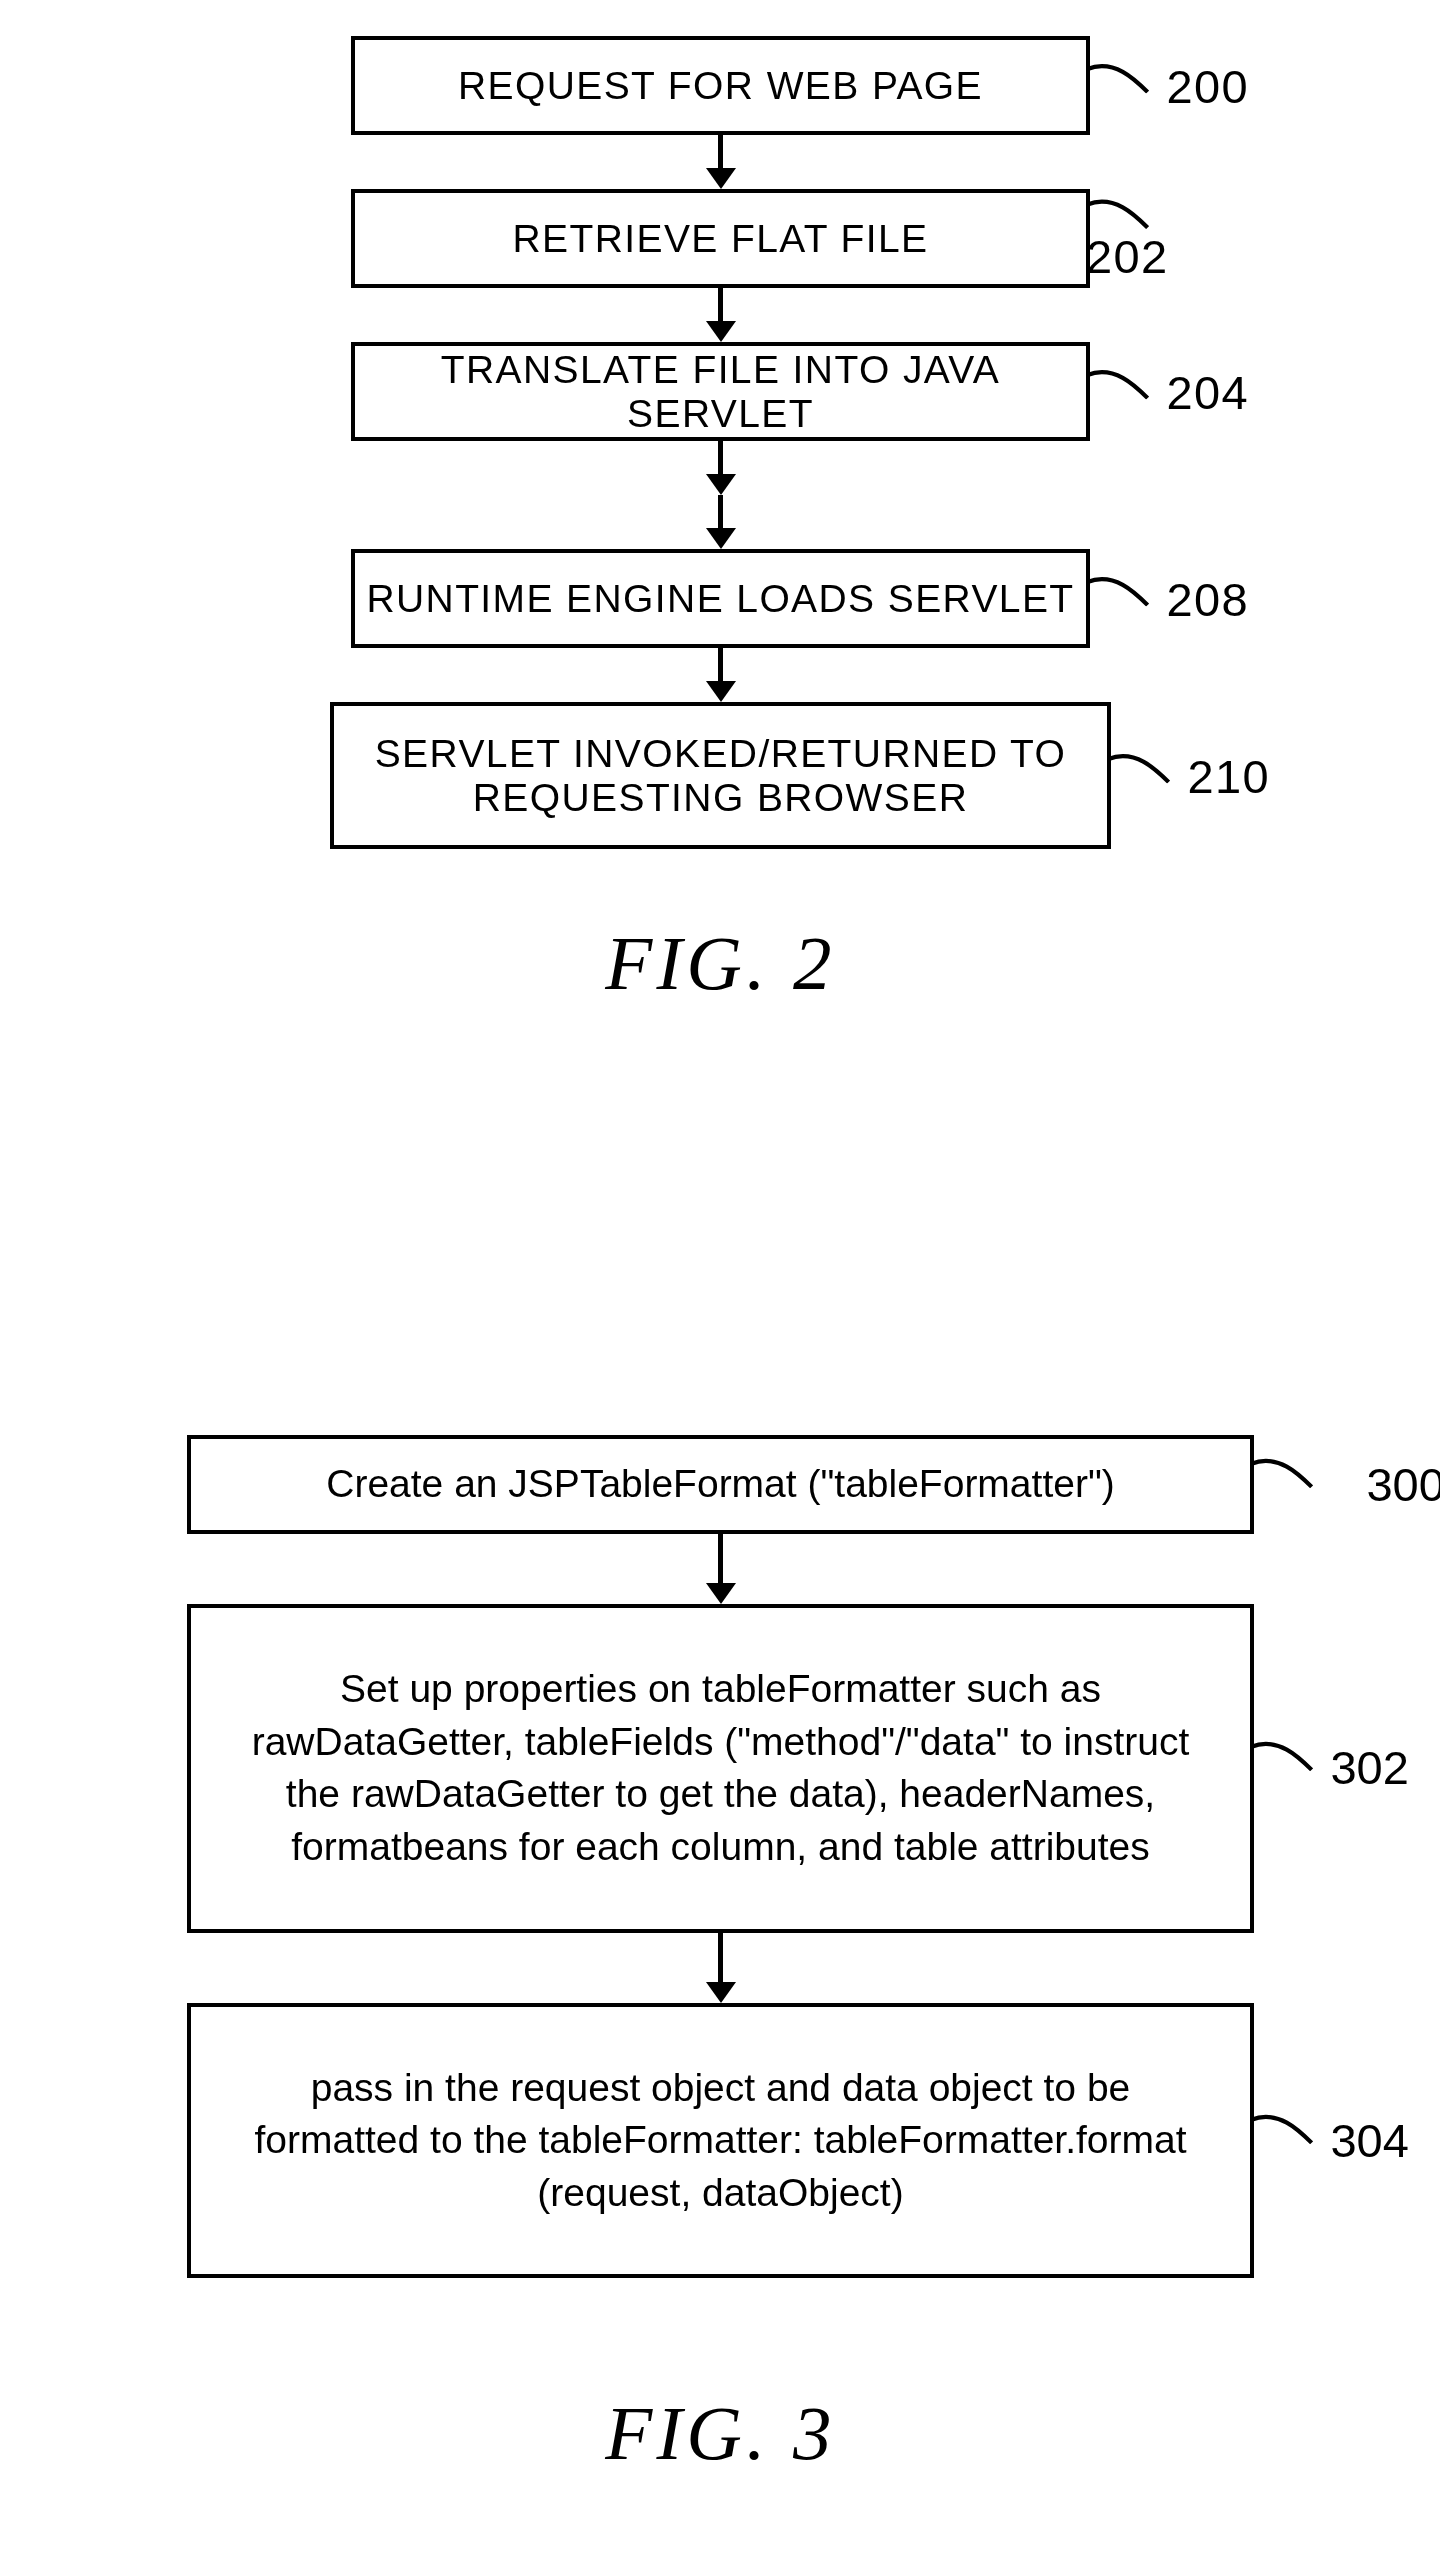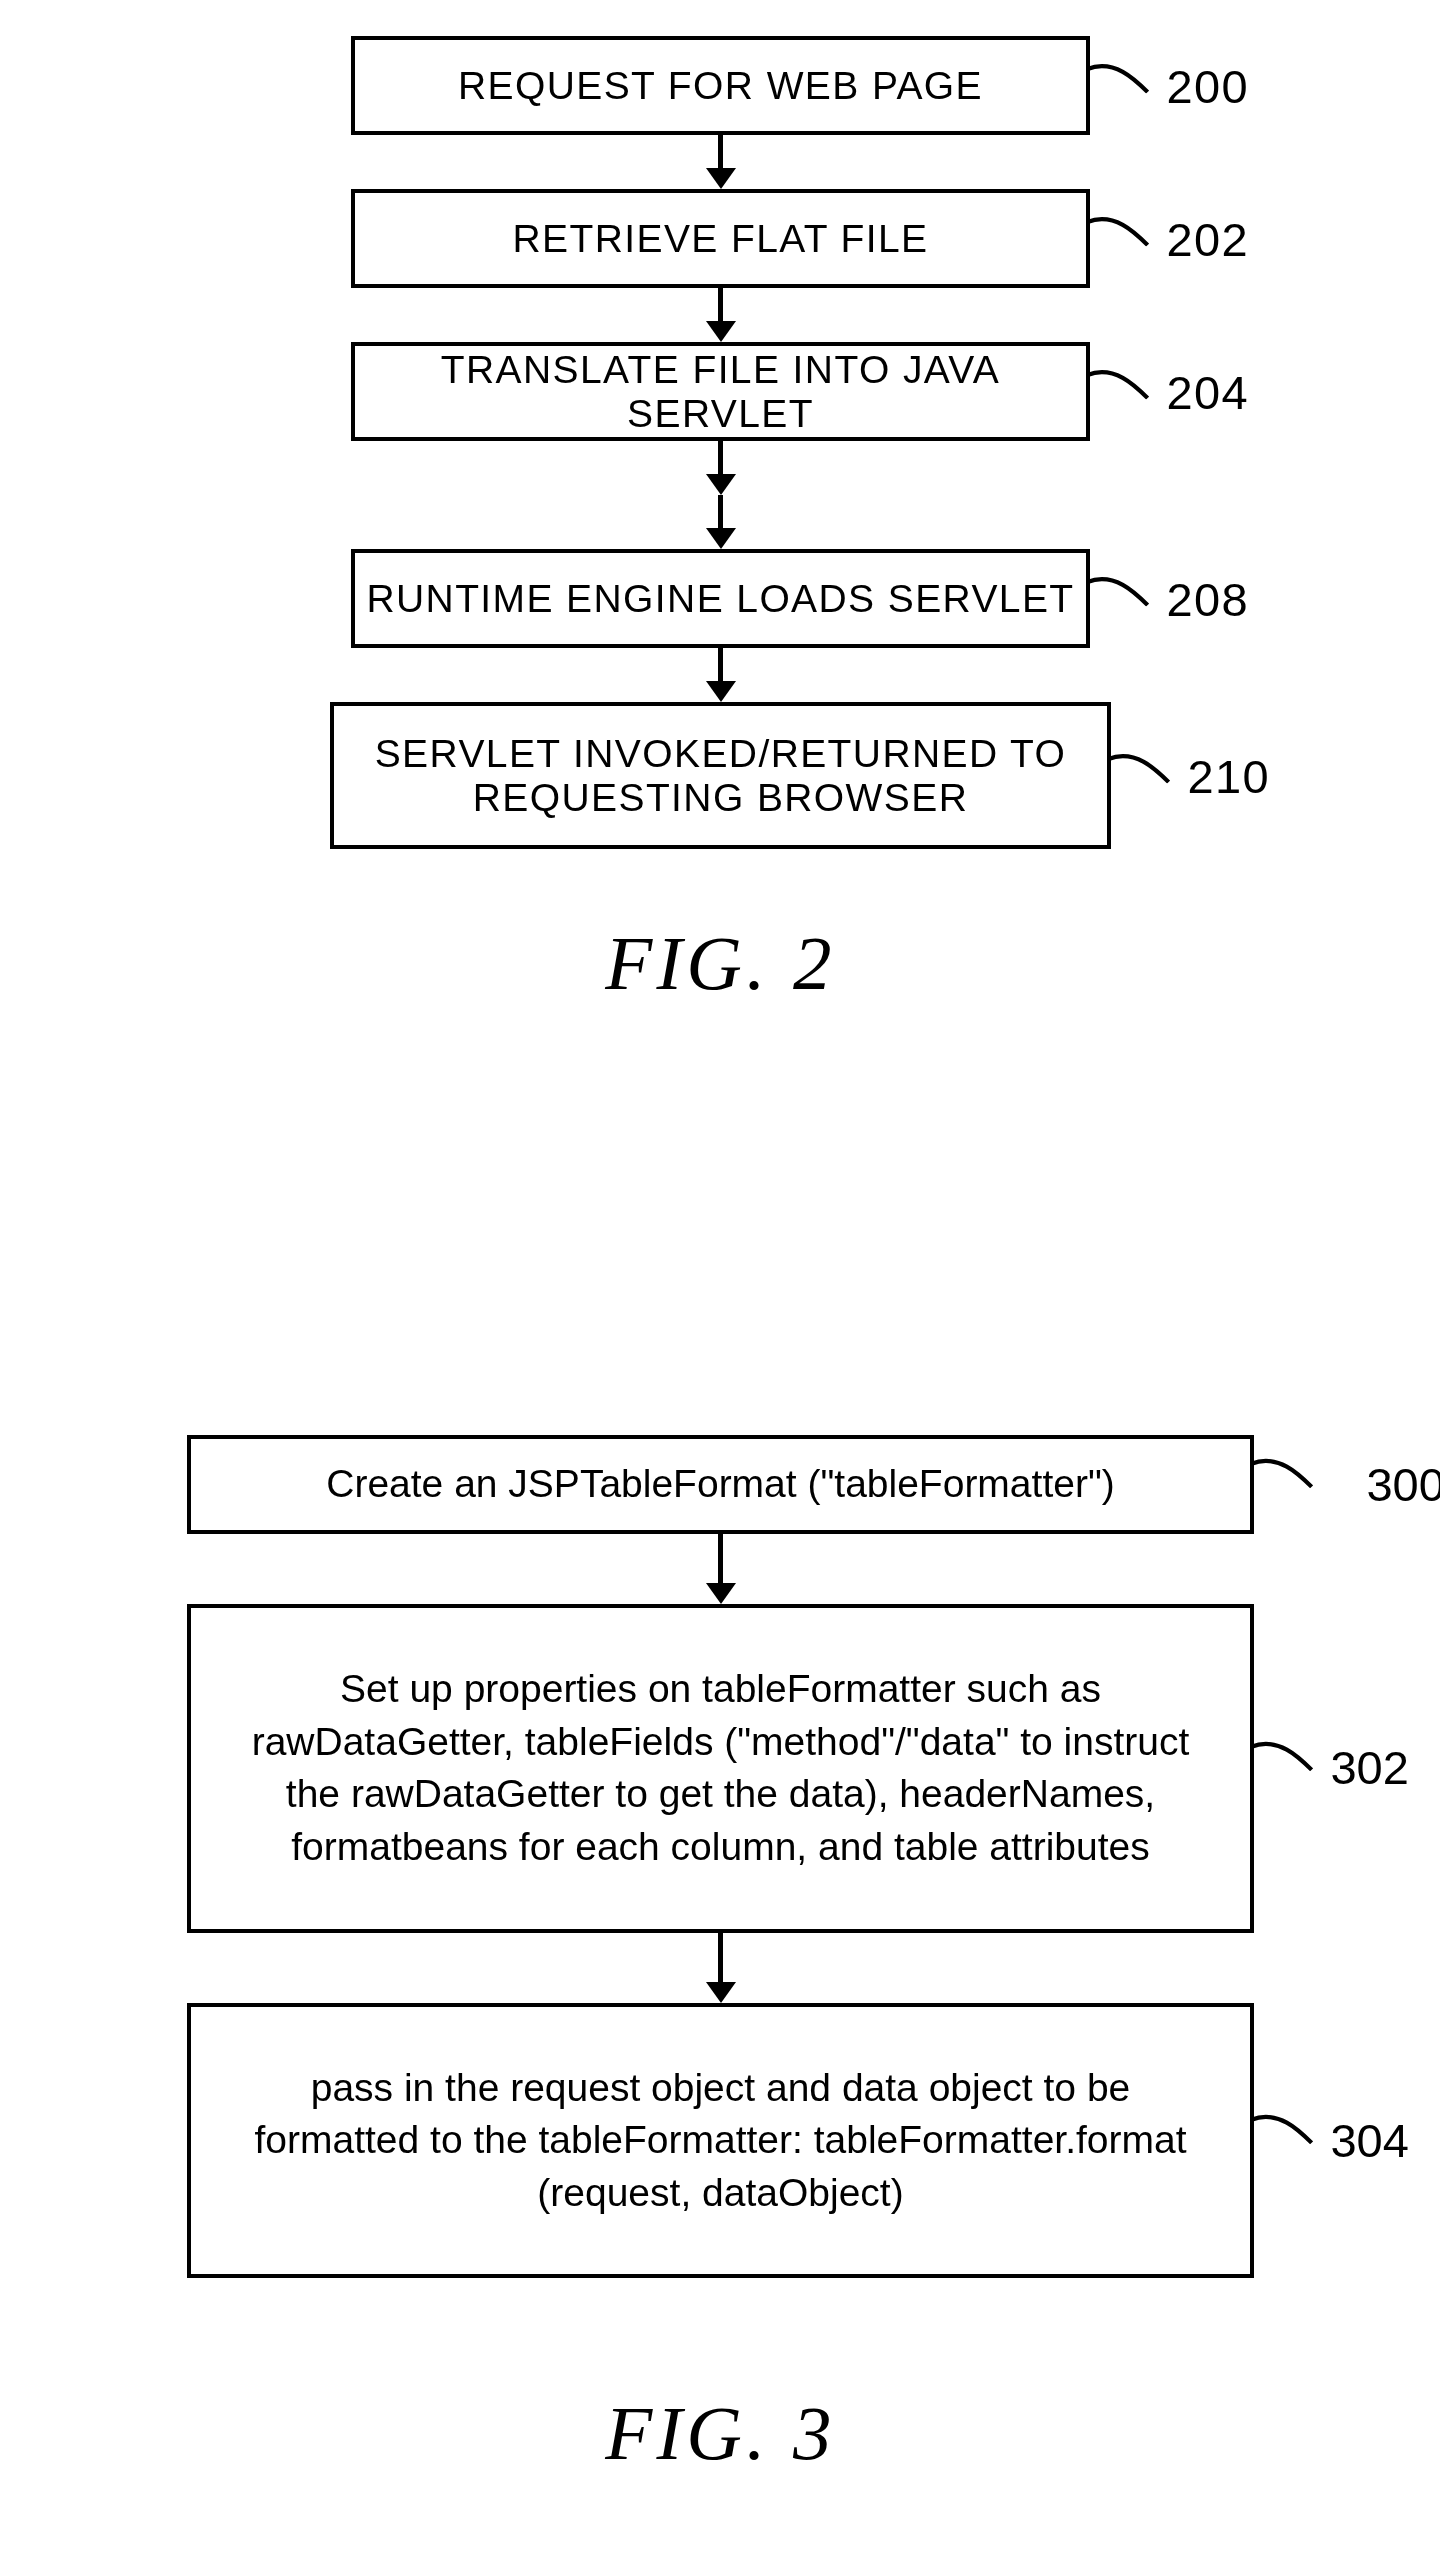--- a/index.html
+++ b/index.html
@@ -123,21 +123,21 @@
         </div>
       </div>
 
       <div class="arrow">
           <div class="shaft"></div>
           <div class="head"></div>
         </div>
 
       <div class="box box1">
         <span>RETRIEVE FLAT FILE</span>
-        <div class="ref" style="left:100%; top:50%; transform:translateY(-50%);">
+        <div class="ref" style="left:100%; top:50%; transform:translateY(-50%);flex-direction:column;">
           <span class="tick">
             <svg viewBox="0 0 90 50">
                 <path fill="none" stroke="#000" stroke-width="6" d="M 2 15 C 40 0, 70 30, 88 48"></path>
               </svg>
           </span>
           <span class="ref-text">202</span>
         </div>
       </div>
 
       <div class="arrow">

